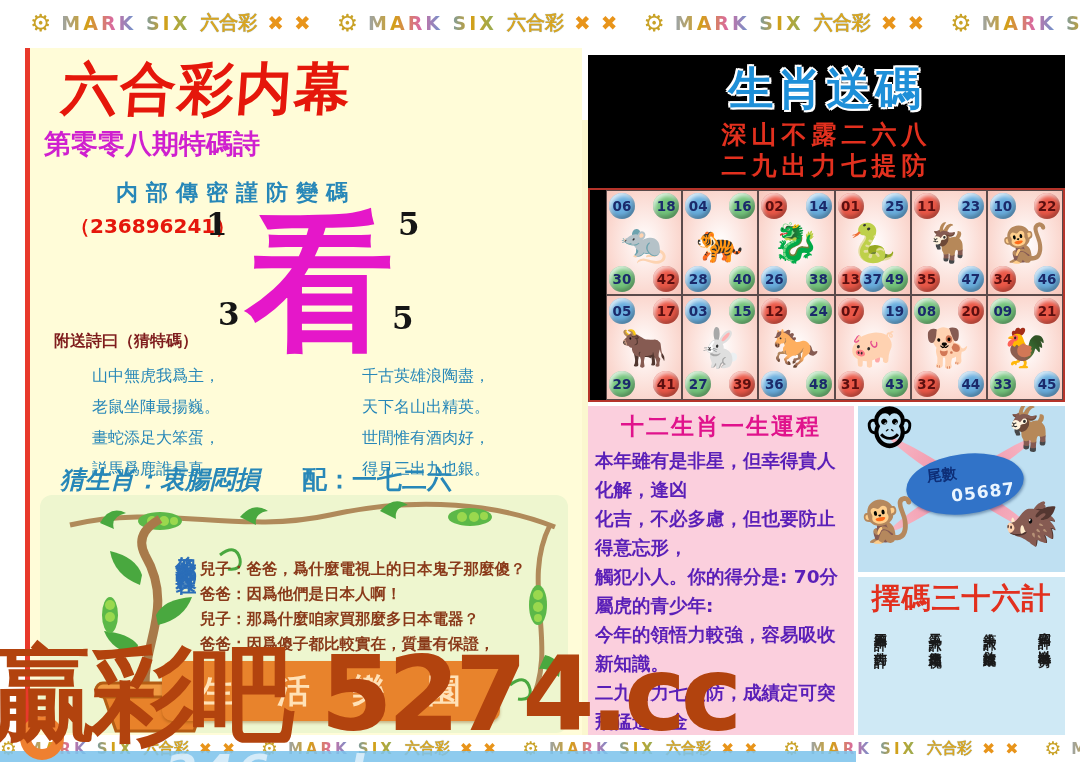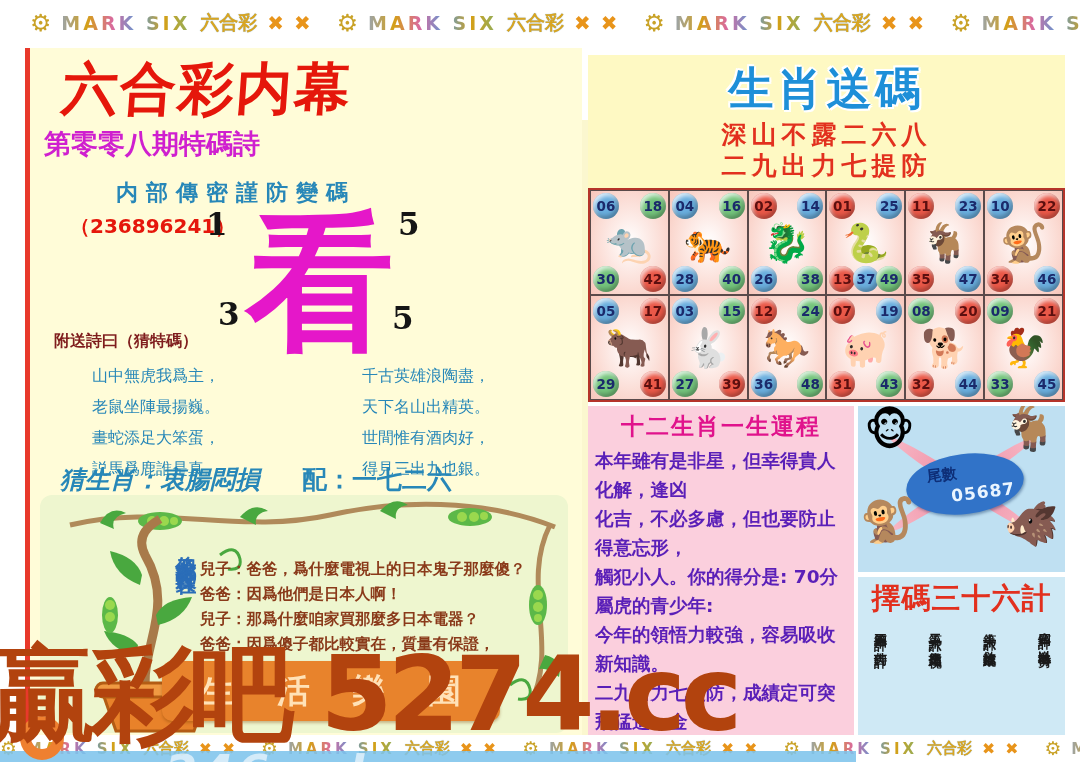--- a/index.html
+++ b/index.html
@@ -37,26 +37,26 @@
   .cartoon{position:absolute;left:10px;top:447px;width:528px;height:238px;background:#eef6cf;border-radius:12px;overflow:hidden;}
   .cartoon svg{position:absolute;left:0;top:0;}
   .vtext{position:absolute;left:132px;top:44px;writing-mode:vertical-rl;font-size:21px;font-weight:bold;color:#2a6db8;letter-spacing:3px;}
   .joke{position:absolute;left:160px;top:62px;width:345px;color:#8a3a1a;font-size:15.5px;font-weight:bold;line-height:25px;}
   .banner{position:absolute;left:122px;top:166px;width:302px;height:60px;background:#e8832c;border-radius:10px;display:flex;align-items:center;justify-content:space-around;color:#ffe2b8;font-size:33px;font-weight:bold;padding:0 18px;box-shadow:0 2px 3px rgba(120,60,0,.35);}
 
   
   .gapcol{position:absolute;left:577px;top:120px;width:11px;height:615px;background:#fbf7cf;}
 
   
-  .zodiac{position:absolute;left:588px;top:55px;width:477px;height:347px;background:#fef9c3;z-index:1;}
+  .zodiac{position:absolute;left:588px;top:55px;width:477px;height:347px;background:#000000;z-index:1;}
   .z-title{margin:4px 0 0;text-align:center;font-size:45px;font-weight:900;color:#1e8fd8;letter-spacing:4px;
            text-shadow:-2px 0 0 #fff,2px 0 0 #fff,0 -2px 0 #fff,0 2px 0 #fff,2px 2px 0 #fff,-2px -2px 0 #fff;}
   .z-hint{text-align:center;font-size:25px;font-weight:bold;color:#e2301e;letter-spacing:5px;line-height:31px;}
   .zgrid{position:absolute;left:0;bottom:0;width:477px;height:214px;border:2px solid #b5342a;box-sizing:border-box;display:flex;flex-direction:column;}
-  .zrow{flex:1;display:flex;}
+  .zrow{flex:1;display:flex;margin-left:16px;}
   .zcell{position:relative;flex:1;border:1px solid #5a4a4a;box-sizing:border-box;
          background:radial-gradient(ellipse at center,#ffffff 0%,#fbdad2 65%,#f7c6bb 100%);
          display:flex;align-items:center;justify-content:center;}
   .zanimal{font-size:38px;line-height:1;}
   .ball{position:absolute;width:26px;height:26px;border-radius:50%;display:flex;align-items:center;justify-content:center;
         font-size:13.5px;font-weight:bold;color:#1b2a6b;
         box-shadow:inset -2px -3px 4px rgba(0,0,0,.28),inset 2px 3px 4px rgba(255,255,255,.75);}
   .ball.blue{background:#6aaede;} .ball.green{background:#74c47c;} .ball.red{background:#ea5848;color:#5c0f0f;}
   .pos-tl{left:2px;top:2px;} .pos-tr{right:2px;top:2px;}
   .pos-bl{left:2px;bottom:2px;} .pos-br{right:2px;bottom:2px;}

